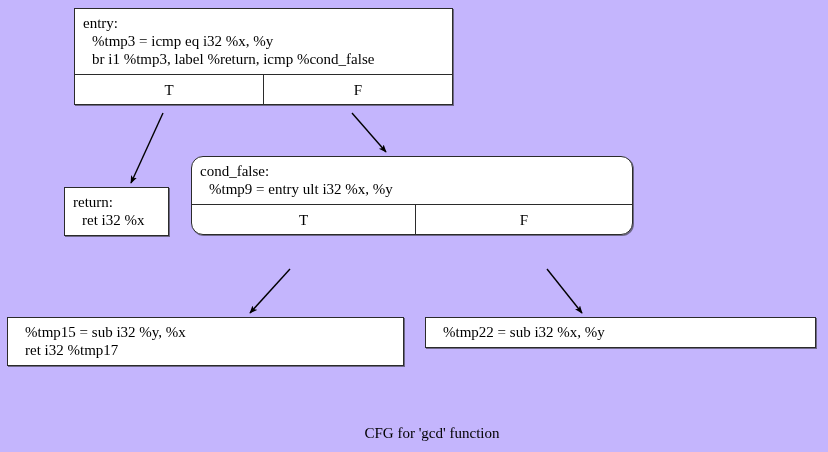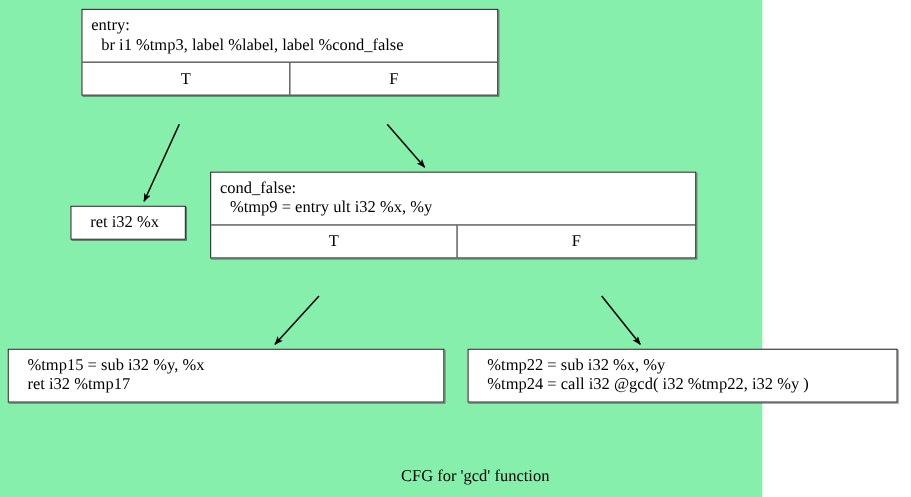--- a/index.html
+++ b/index.html
@@ -9,23 +9,23 @@
   }
   body {
     width: 828px;
     height: 452px;
     font-family: "Liberation Serif", "DejaVu Serif", serif;
     color: #000000;
     overflow: hidden;
   }
   #cfg-canvas {
     position: relative;
-    width: 693px;
+    width: 828px;
     height: 452px;
-    background: #86efac;
+    background: #c4b5fd;
     text-decoration: underline;
   }
   #edge-layer {
     position: absolute;
     left: 0;
     top: 0;
     width: 828px;
     height: 452px;
     pointer-events: none;
   }
@@ -63,21 +63,21 @@
     font-size: 15px;
     line-height: 18px;
   }
   .port + .port {
     border-left: 1px solid #2b2b2b;
   }
 
   
   #node-entry      { left: 74px;  top: 8px;   width: 379px; }
   #node-return     { left: 64px;  top: 187px; width: 105px; }
-  #node-cond-false { left: 191px; top: 156px; width: 442px; }
+  #node-cond-false { left: 191px; top: 156px; width: 442px; border-radius: 12px; }
   #node-cond-true12{ left: 7px;   top: 317px; width: 397px; }
   #node-cond-false19{left: 425px; top: 317px; width: 391px; }
 
   #node-entry .port:first-child { flex: 0 0 188px; }
   #node-cond-false .port:first-child { flex: 0 0 223px; }
 
   .caption {
     position: absolute;
     left: 18px;
     top: 424px;
@@ -104,30 +104,32 @@
     <line x1="352" y1="113" x2="386" y2="152" stroke="#000000" stroke-width="1.4" marker-end="url(#arrowhead)"></line>
 
     <line x1="290" y1="269" x2="250" y2="313" stroke="#000000" stroke-width="1.4" marker-end="url(#arrowhead)"></line>
 
     <line x1="547" y1="269" x2="582" y2="313" stroke="#000000" stroke-width="1.4" marker-end="url(#arrowhead)"></line>
   </svg>
 
   <div class="node" id="node-entry">
     <div class="node-body">
       <div class="stmt stmt-label">entry:</div>
-      <div class="stmt stmt-inst">br i1 %tmp3, label %label, label %cond_false</div>
+      <div class="stmt stmt-inst">%tmp3 = icmp eq i32 %x, %y</div>
+      <div class="stmt stmt-inst">br i1 %tmp3, label %return, icmp %cond_false</div>
     </div>
     <div class="ports">
       <div class="port">T</div>
       <div class="port">F</div>
     </div>
   </div>
 
   <div class="node" id="node-return">
     <div class="node-body">
+      <div class="stmt stmt-label">return:</div>
       <div class="stmt stmt-inst">ret i32 %x</div>
     </div>
   </div>
 
   <div class="node" id="node-cond-false">
     <div class="node-body">
       <div class="stmt stmt-label">cond_false:</div>
       <div class="stmt stmt-inst">%tmp9 = entry ult i32 %x, %y</div>
     </div>
     <div class="ports">
@@ -139,19 +141,18 @@
   <div class="node" id="node-cond-true12">
     <div class="node-body">
       <div class="stmt stmt-inst">%tmp15 = sub i32 %y, %x</div>
       <div class="stmt stmt-inst">ret i32 %tmp17</div>
     </div>
   </div>
 
   <div class="node" id="node-cond-false19">
     <div class="node-body">
       <div class="stmt stmt-inst">%tmp22 = sub i32 %x, %y</div>
-      <div class="stmt stmt-inst">%tmp24 = call i32 @gcd( i32 %tmp22, i32 %y )</div>
     </div>
   </div>
 
   <div class="caption">CFG for 'gcd' function</div>
 
 </div>
 
 </body></html>

